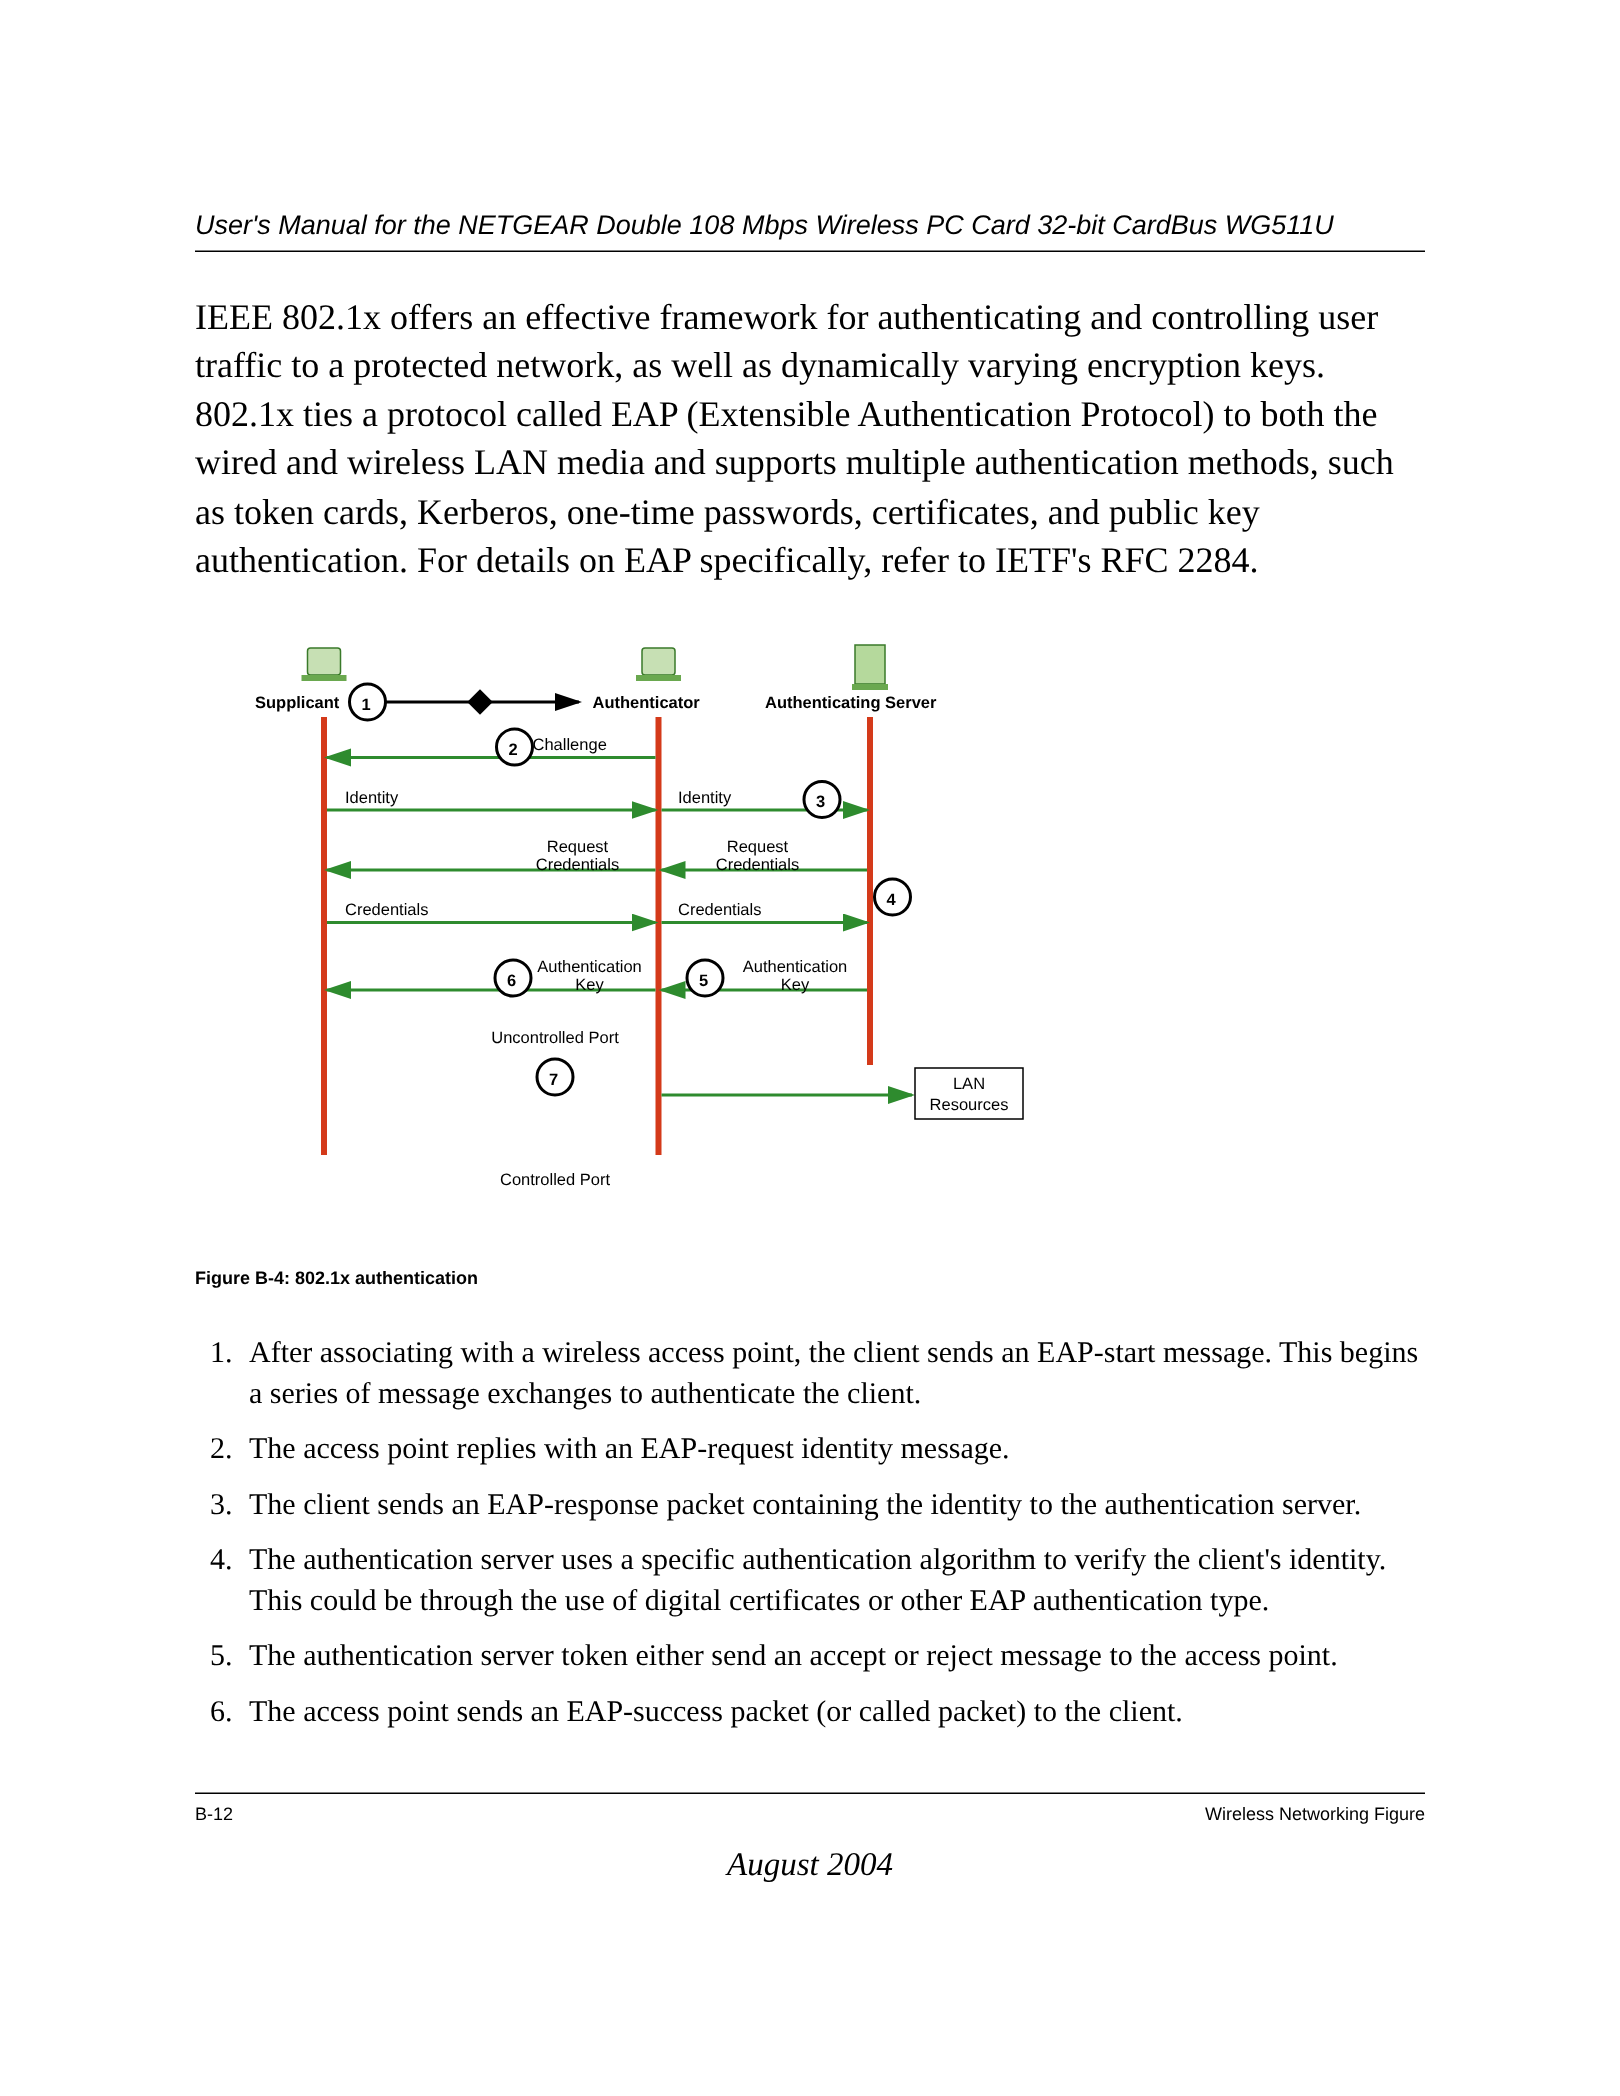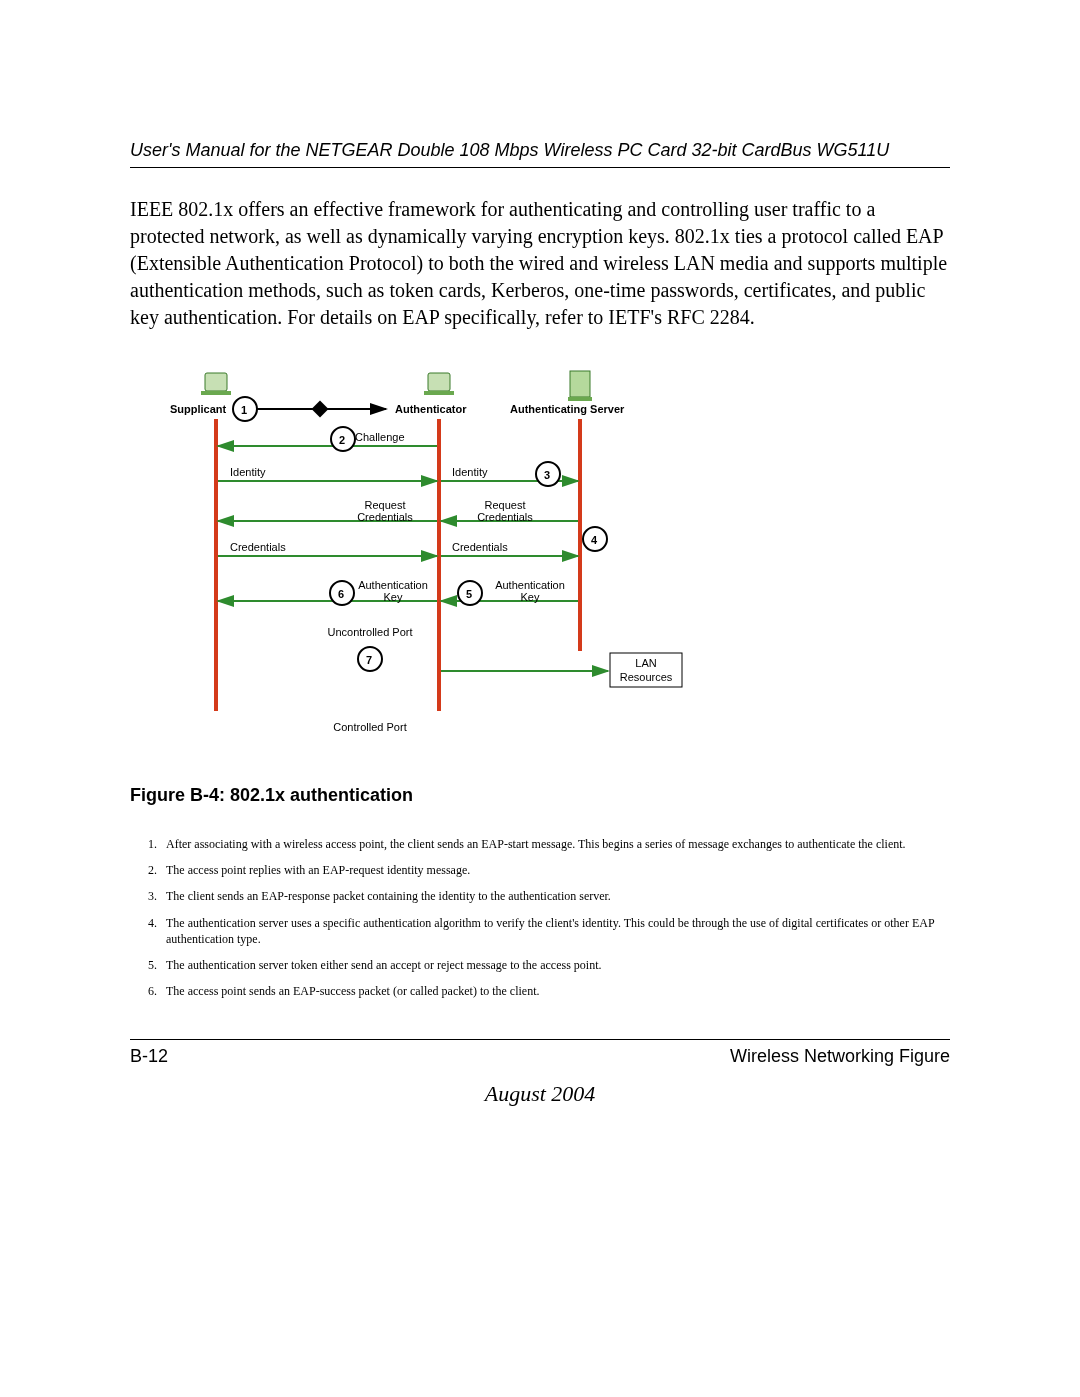--- a/index.html
+++ b/index.html
@@ -16,51 +16,51 @@
   }
   .header-title {
     font-family: Liberation Sans, sans-serif;
     font-style: italic;
     font-size: 18px;
     border-bottom: 1px solid #000;
     padding-bottom: 6px;
     margin-bottom: 28px;
   }
   .body-para {
-    font-size: 20px;
+    font-size: 24px;
     line-height: 1.35;
     margin-bottom: 30px;
   }
   .figure-wrap {
     margin: 20px 0 20px 40px;
   }
   .figure-caption {
     font-family: Arial, Helvetica, sans-serif;
     font-weight: bold;
-    font-size: 18px;
+    font-size: 12px;
     margin: 18px 0 30px 0;
   }
   ol.steps {
-    font-size: 12px;
+    font-size: 20px;
     line-height: 1.35;
     padding-left: 30px;
     margin: 4px 0 40px 0;
   }
   ol.steps li {
     margin-bottom: 10px;
     padding-left: 6px;
   }
   .footer-rule {
     border-top: 1px solid #000;
     margin-top: 20px;
     padding-top: 6px;
     display: flex;
     justify-content: space-between;
     font-family: Arial, Helvetica, sans-serif;
-    font-size: 18px;
+    font-size: 12px;
   }
   .footer-date {
     text-align: center;
     font-style: italic;
     font-size: 22px;
     margin-top: 14px;
   }
   
   .svg-label { font-family: Verdana, Arial, sans-serif; font-size: 11px; fill:#000; }
   .svg-label-bold { font-family: Verdana, Arial, sans-serif; font-size: 11px; font-weight:bold; fill:#000; }

